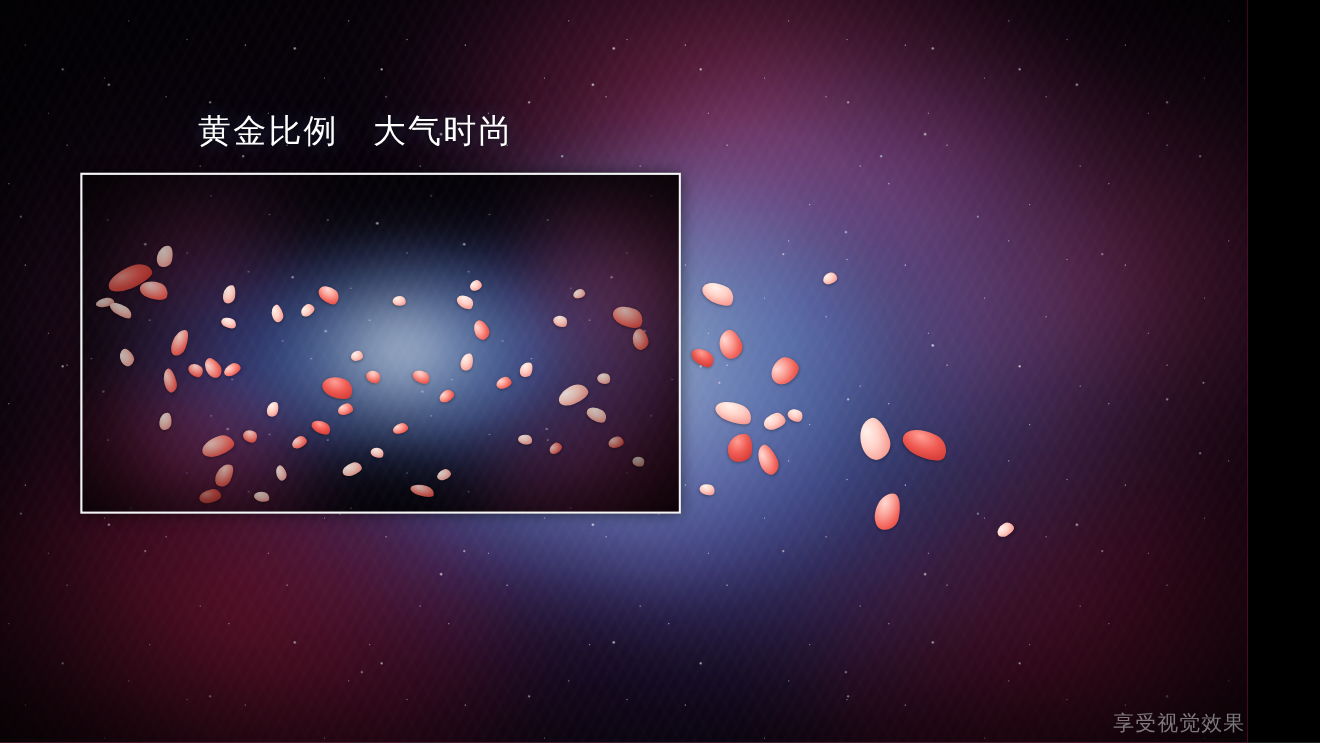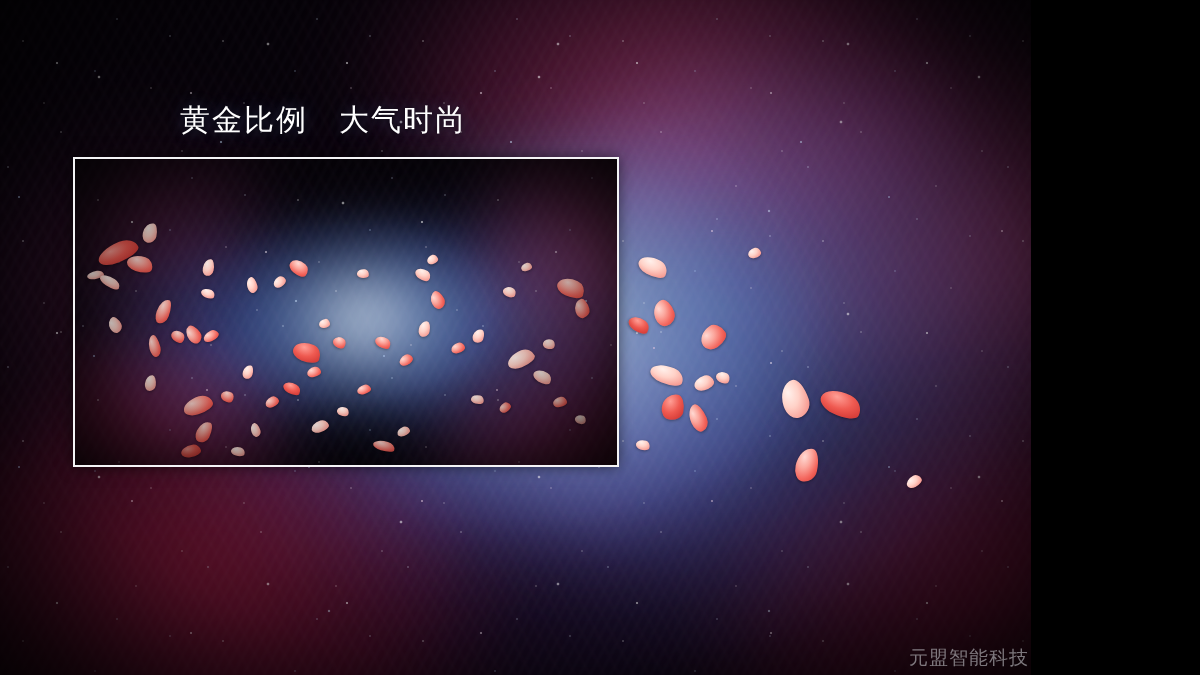--- a/index.html
+++ b/index.html
@@ -7,21 +7,21 @@
     margin: 0;
     padding: 0;
     background: #000;
   }
   body {
     font-family: "Liberation Sans", "DejaVu Sans", sans-serif;
   }
 
   #slide {
     position: relative;
-    width: 1031px;
+    width: 1134px;
     height: 675px;
     overflow: hidden;
     background: #be185d;
   }
 
   
   .bg-base {
     position: absolute;
     inset: 0;
     background: #07020a;
@@ -452,15 +452,15 @@
           <div class="petal" style="left: 478px; top: 238px; width: 14px; height: 10px; transform: rotate(-10deg);"></div>
           <div class="petal pale" style="left: 500px; top: 256px; width: 11px; height: 9px; transform: rotate(22deg);"></div>
           <div class="petal" style="left: 424px; top: 244px; width: 12px; height: 9px; transform: rotate(-30deg);"></div>
           <div class="petal pale" style="left: 396px; top: 236px; width: 13px; height: 9px; transform: rotate(14deg);"></div>
         </div>
       <div class="p-vignette"></div>
     </div>
   </div>
 
 
-  <div class="watermark">元盟智能科技</div>
+  <div class="watermark">享受视觉效果</div>
 
 </div>
 
 </body></html>

